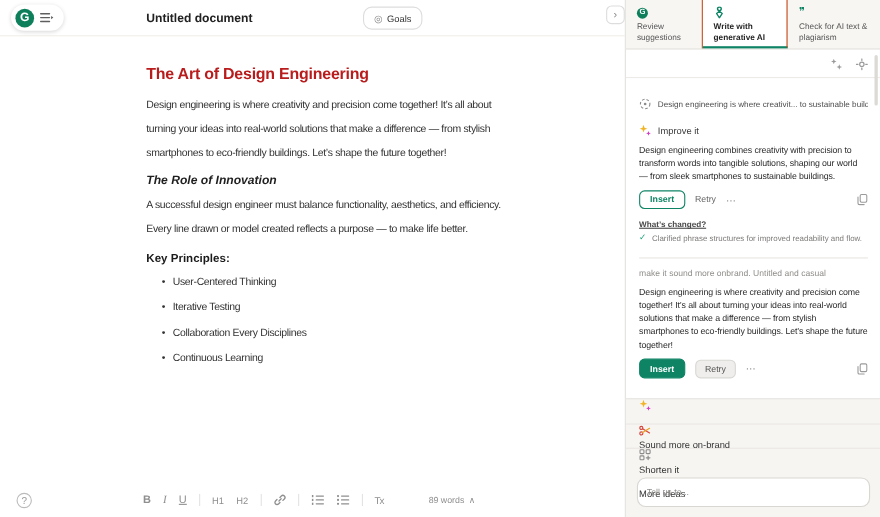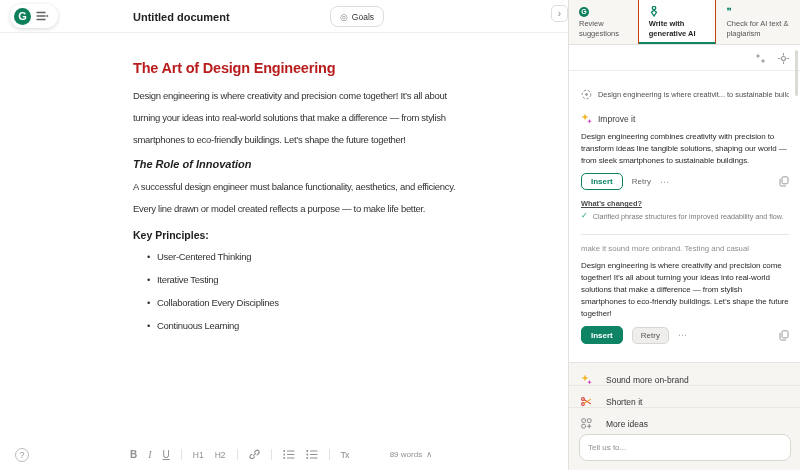--- a/index.html
+++ b/index.html
@@ -69,21 +69,21 @@
   .dots { color:#8a8a8a; font-size:9px; letter-spacing:1px; }
   .copy { margin-left:auto; }
   .wc-label { margin-top:9px; font-size:7.4px; font-weight:bold; color:#4a4a4a;text-decoration:underline; }
   .wc-note { margin-top:4px; display:flex; gap:5px; align-items:flex-start; }
   .wc-note .chk { color:#12a176; font-size:8px; line-height:1; }
   .wc-note .nt { font-size:7.2px; color:#7d7b78; }
   .divider2 { border-top:1px solid #e8e6e2; margin-top:13px; }
   .prompt2 { margin-top:9px; font-size:7.8px; color:#908e8a; }
 
   .sugg { position:absolute; left:0; bottom:0; width:232px; height:108px; background:#f6f5f2; border-top:1px solid #e6e4e0; }
-  .sugg-row { display:flex; align-items:flex-end; gap:14px; padding:0 12px; height:22px; font-size:8.5px; color:#333; }
+  .sugg-row { display:flex; align-items:flex-start; gap:25px; padding:0 12px; height:22px; font-size:8.5px; color:#333;flex-direction:column; }
   .sugg-row + .sugg-row { border-top:1px solid #e9e7e3; }
   .tell-input { display:block; margin:5px 10px 0; width:212px; height:27px; background:#fff; border:1px solid #d9d7d2; border-radius:8px; font-size:8px; color:#333; padding:0 8px; font-family:"Liberation Sans", sans-serif; }
   .tell-input::placeholder { color:#8f8d8a; }
 
   .scrollthumb { position:absolute; right:2px; top:50px; width:3px; height:46px; background:#dcdad5; border-radius:2px; }
 
   svg { display:block; }
 </style>
 </head>
 <body>
@@ -242,21 +242,21 @@
         <div class="prompt-row">
           <span>
             <svg width="11" height="11" viewBox="0 0 11 11">
               <path d="M4 0.5 L4.9 3.1 L7.5 4 L4.9 4.9 L4 7.5 L3.1 4.9 L0.5 4 L3.1 3.1 Z" fill="#f2b427"></path>
               <path d="M8.5 6 L9.1 7.6 L10.7 8.2 L9.1 8.8 L8.5 10.4 L7.9 8.8 L6.3 8.2 L7.9 7.6 Z" fill="#d23bbe"></path>
             </svg>
           </span>
           <span>Improve it</span>
         </div>
 
-        <div class="resp">Design engineering combines creativity with precision to transform ideas line tangible solutions, shaping our world — from sleek smartphones to sustainable buildings.</div>
+        <div class="resp">Design engineering combines creativity with precision to transform words into tangible solutions, shaping our world — from sleek smartphones to sustainable buildings.</div>
 
         <div class="actions">
           <button class="btn-outline">Insert</button>
           <span class="retry-plain">Retry</span>
           <span class="dots">⋯</span>
           <span class="copy">
             <svg width="10" height="11" viewBox="0 0 10 11">
               <rect x="3" y="0.8" width="6" height="7" rx="1.2" fill="none" stroke="#9a9a9a" stroke-width="1"></rect>
               <path d="M1 3.2 v5.6 a1.2 1.2 0 0 0 1.2 1.2 h4.4" fill="none" stroke="#9a9a9a" stroke-width="1" stroke-linecap="round"></path>
             </svg>
@@ -264,21 +264,21 @@
         </div>
 
         <div class="wc-label">What’s changed?</div>
         <div class="wc-note">
           <span class="chk">✓</span>
           <span class="nt">Clarified phrase structures for improved readability and flow.</span>
         </div>
 
         <div class="divider2"></div>
 
-        <div class="prompt2">make it sound more onbrand. Testing and casual</div>
+        <div class="prompt2">make it sound more onbrand. Untitled and casual</div>
         <div class="resp">Design engineering is where creativity and precision come together! It’s all about turning your ideas into real-world solutions that make a difference — from stylish smartphones to eco-friendly buildings. Let’s shape the future together!</div>
 
         <div class="actions">
           <button class="btn-filled">Insert</button>
           <button class="btn-gray">Retry</button>
           <span class="dots">⋯</span>
           <span class="copy">
             <svg width="10" height="11" viewBox="0 0 10 11">
               <rect x="3" y="0.8" width="6" height="7" rx="1.2" fill="none" stroke="#9a9a9a" stroke-width="1"></rect>
               <path d="M1 3.2 v5.6 a1.2 1.2 0 0 0 1.2 1.2 h4.4" fill="none" stroke="#9a9a9a" stroke-width="1" stroke-linecap="round"></path>

